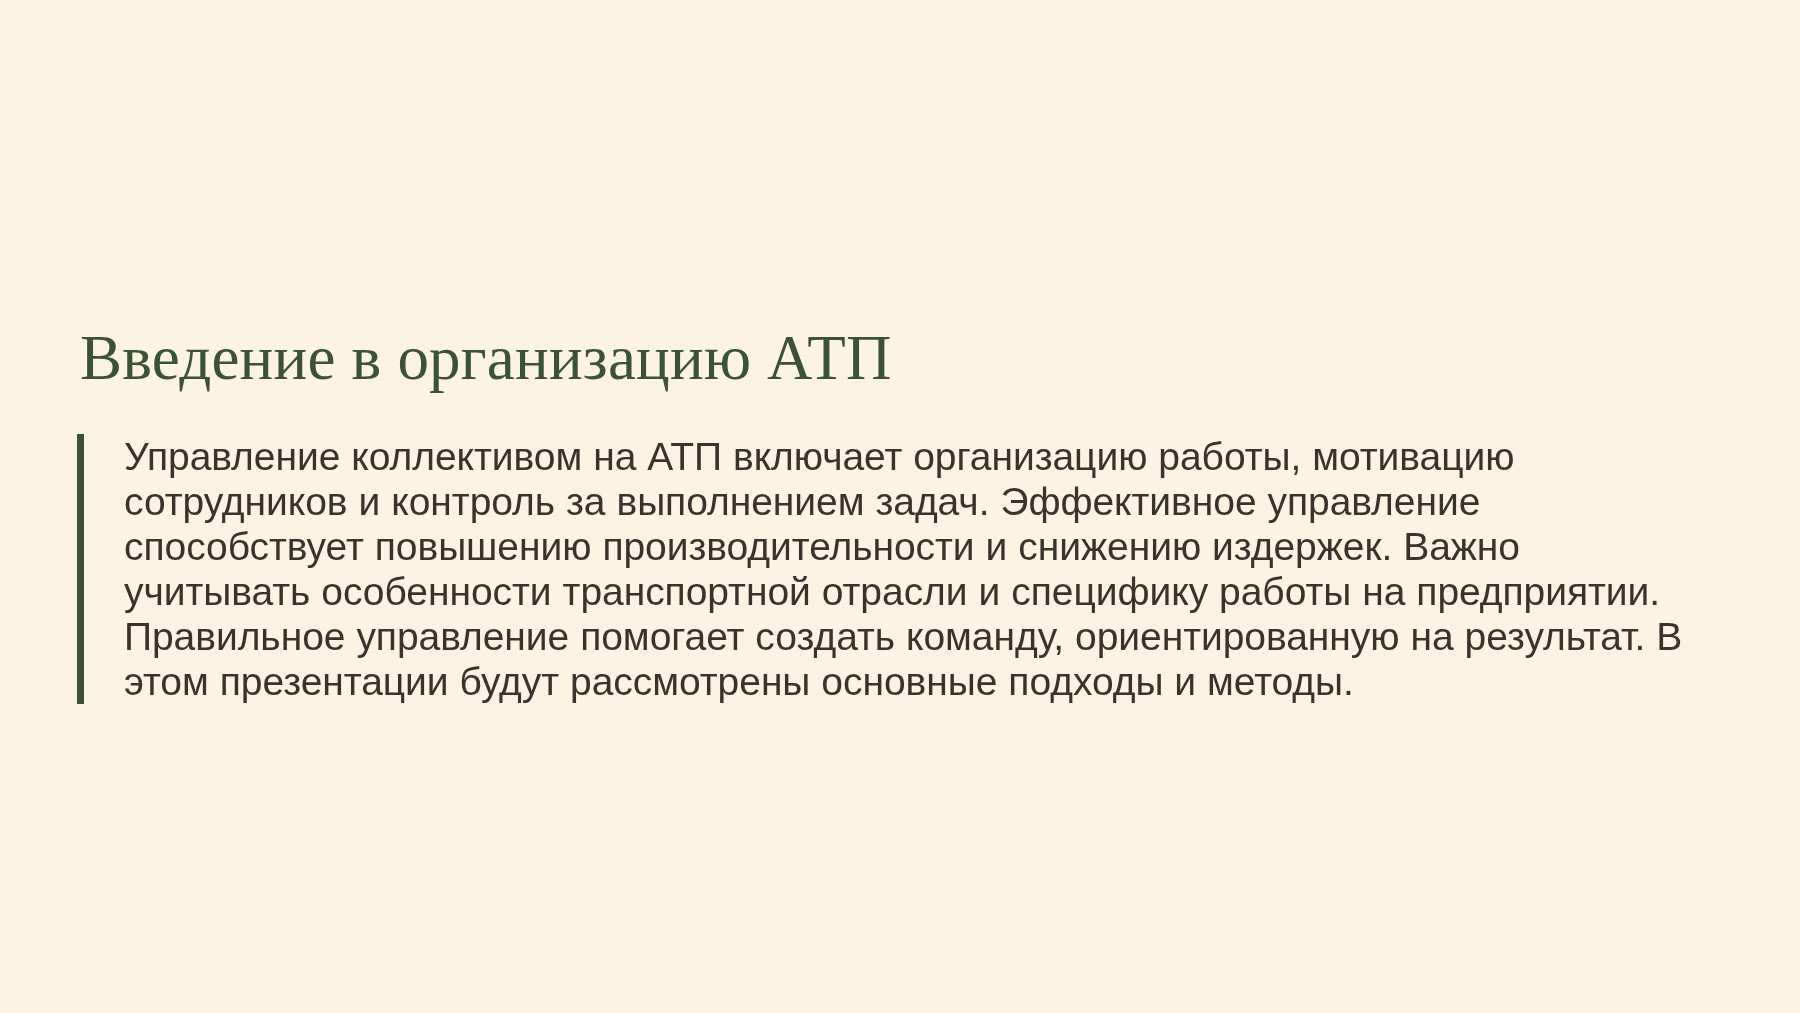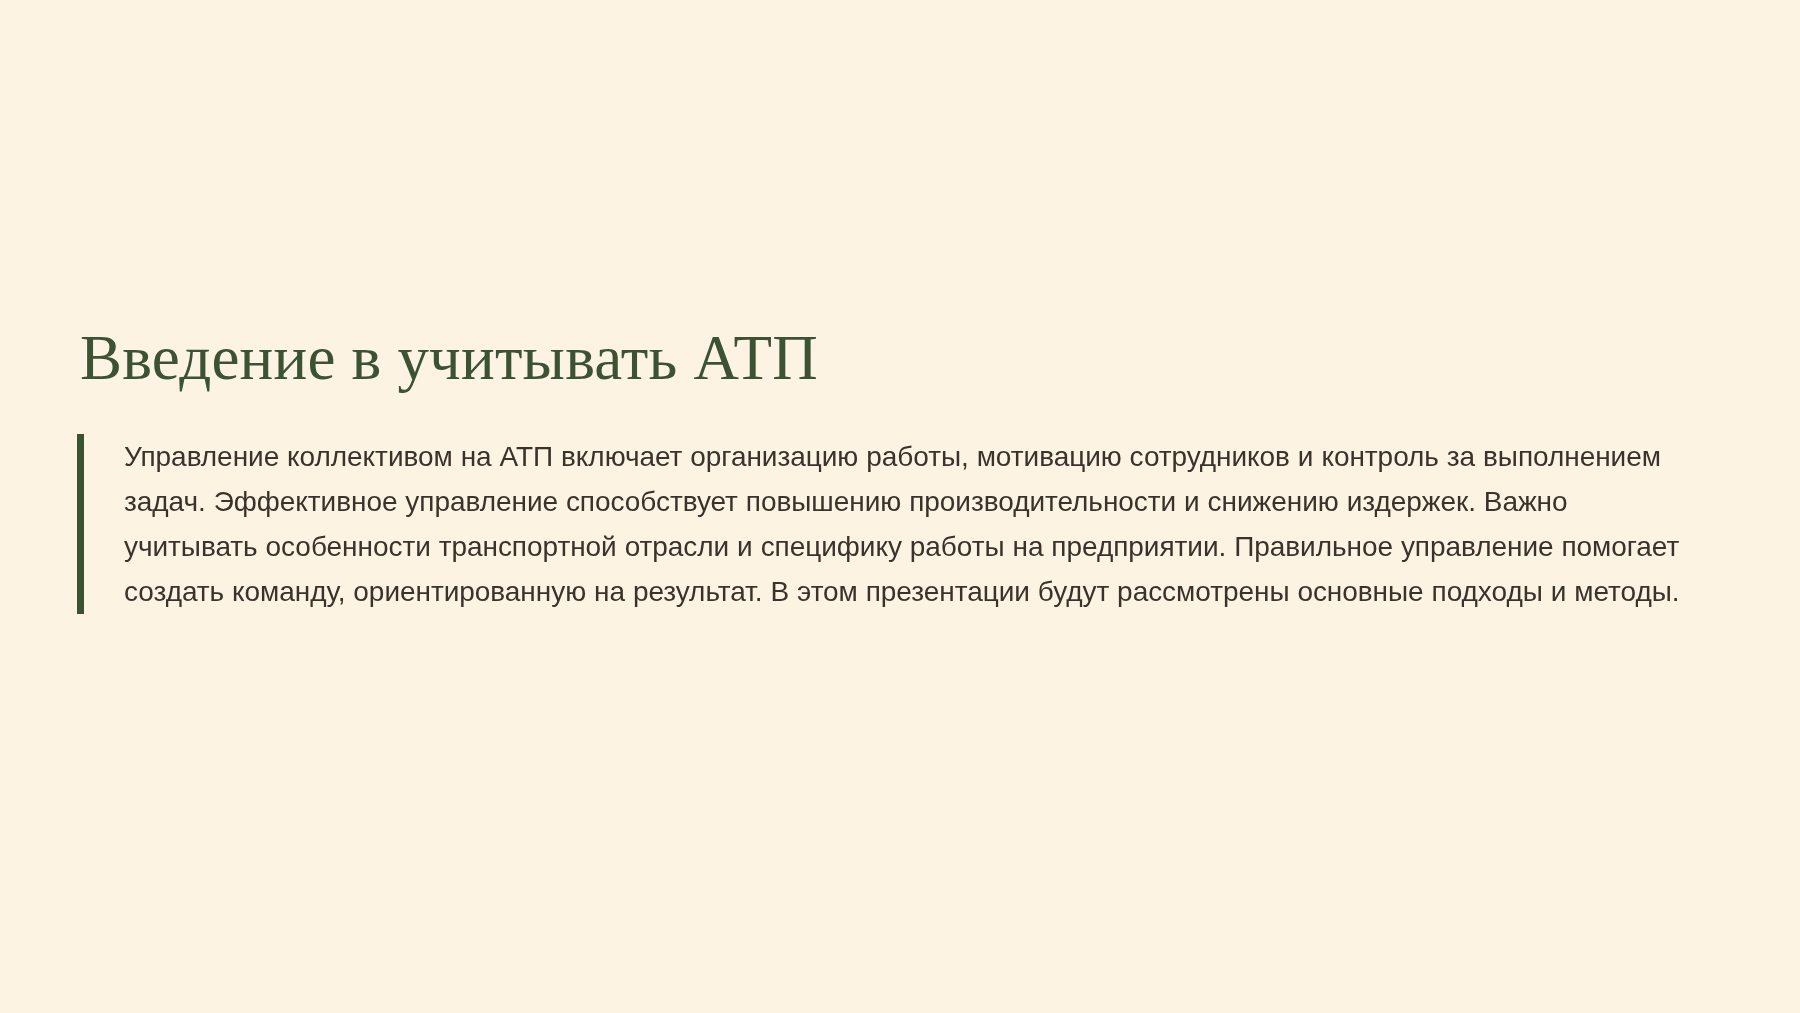--- a/index.html
+++ b/index.html
@@ -53,34 +53,34 @@
     width: 7px;
     background: #3B5233;
     border-radius: 0;
   }
 
   #body-text {
     flex: 1 1 auto;
     padding-left: 40px;
     margin: 0;
     font-family: "Liberation Sans", "DejaVu Sans", sans-serif;
-    font-size: 28px;
+    font-size: 39px;
     font-weight: 400;
     line-height: 45px;
     color: #3A332B;
     text-align: left;
     letter-spacing: -0.05px;
     word-spacing: 0.2px;
   }
 </style>
 </head>
 <body>
 
 <div id="slide" style="background: rgb(253, 243, 227);">
 
-  <h1 id="slide-title" style="color: rgb(59, 82, 51);">Введение в учитывать АТП</h1>
+  <h1 id="slide-title" style="color: rgb(59, 82, 51);">Введение в организацию АТП</h1>
 
   <div id="body-block">
     <div id="accent-bar" style="background: rgb(59, 82, 51);"></div>
     <p id="body-text" style="color: rgb(58, 51, 43);">Управление коллективом на АТП включает организацию работы, мотивацию сотрудников и контроль за выполнением задач. Эффективное управление способствует повышению производительности и снижению издержек. Важно учитывать особенности транспортной отрасли и специфику работы на предприятии. Правильное управление помогает создать команду, ориентированную на результат. В этом презентации будут рассмотрены основные подходы и методы.</p>
   </div>
 
 </div>
 
 </body></html>

